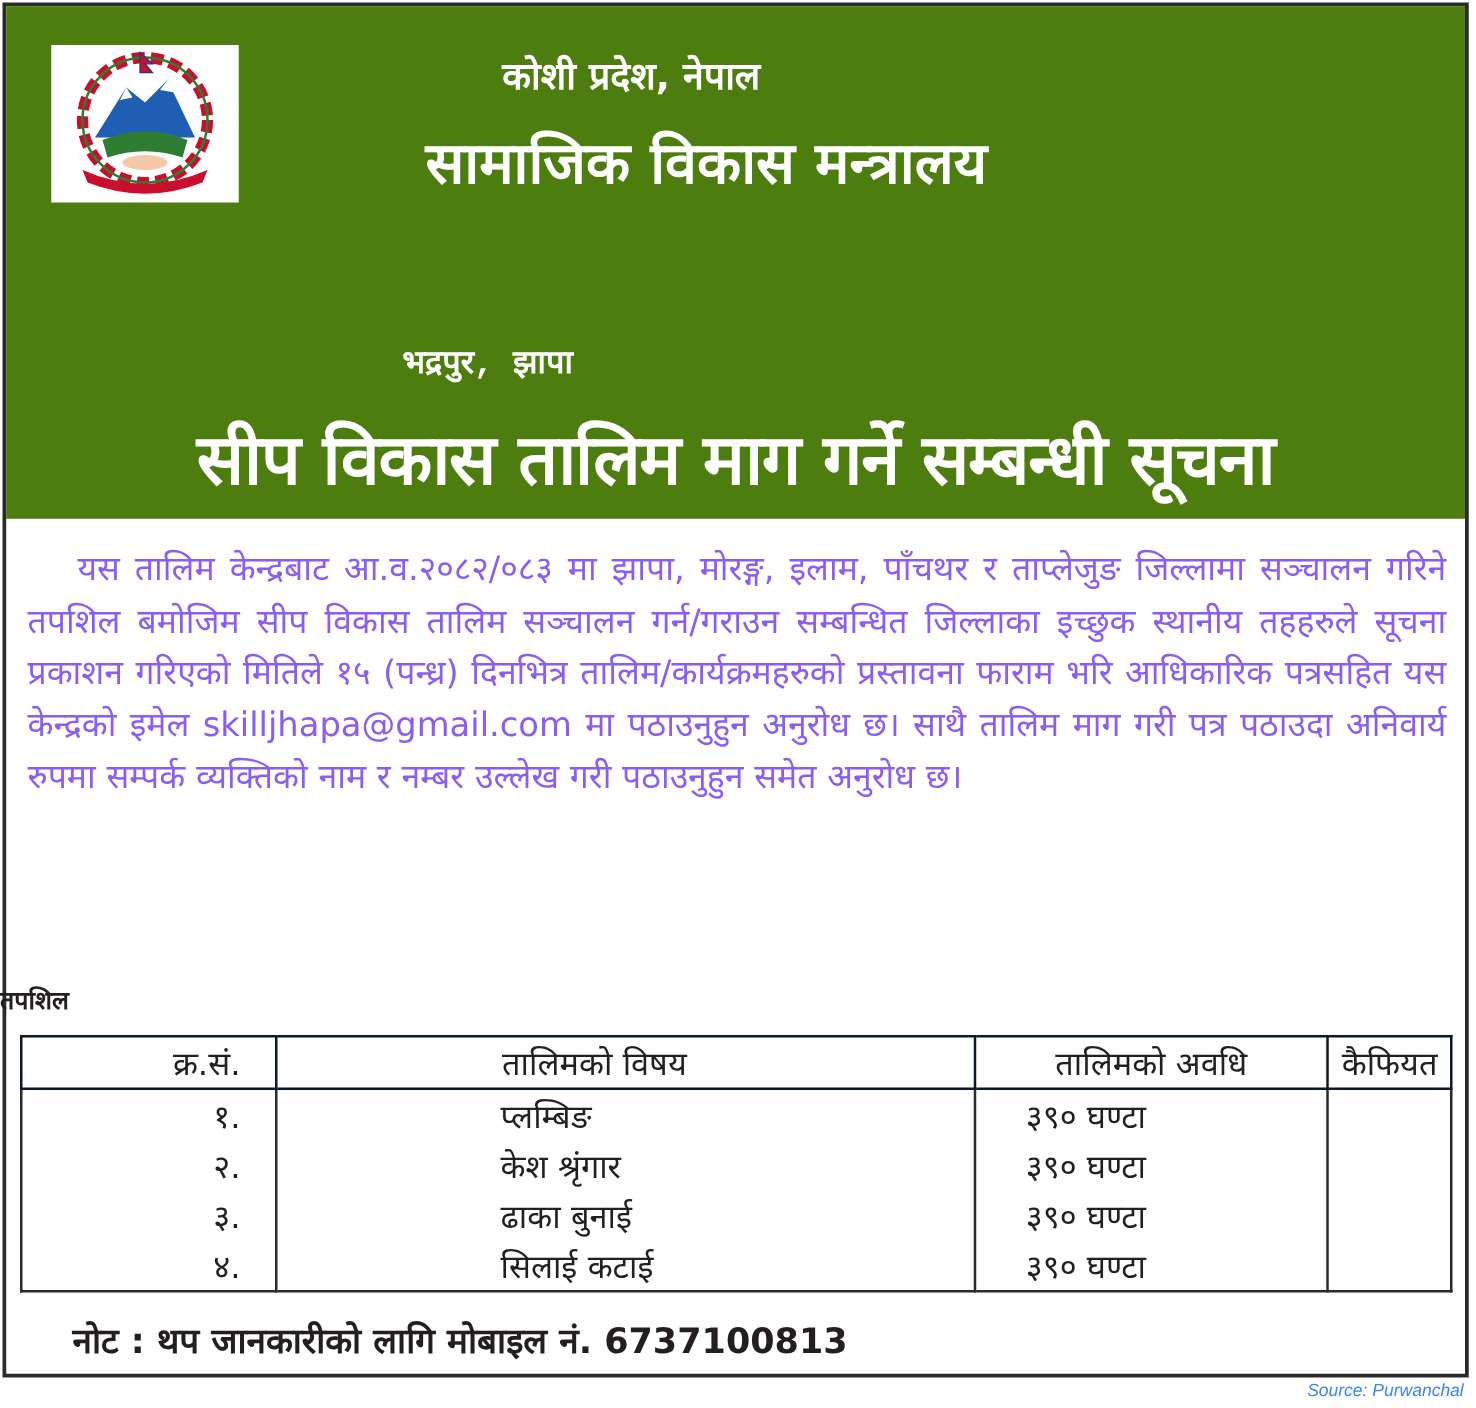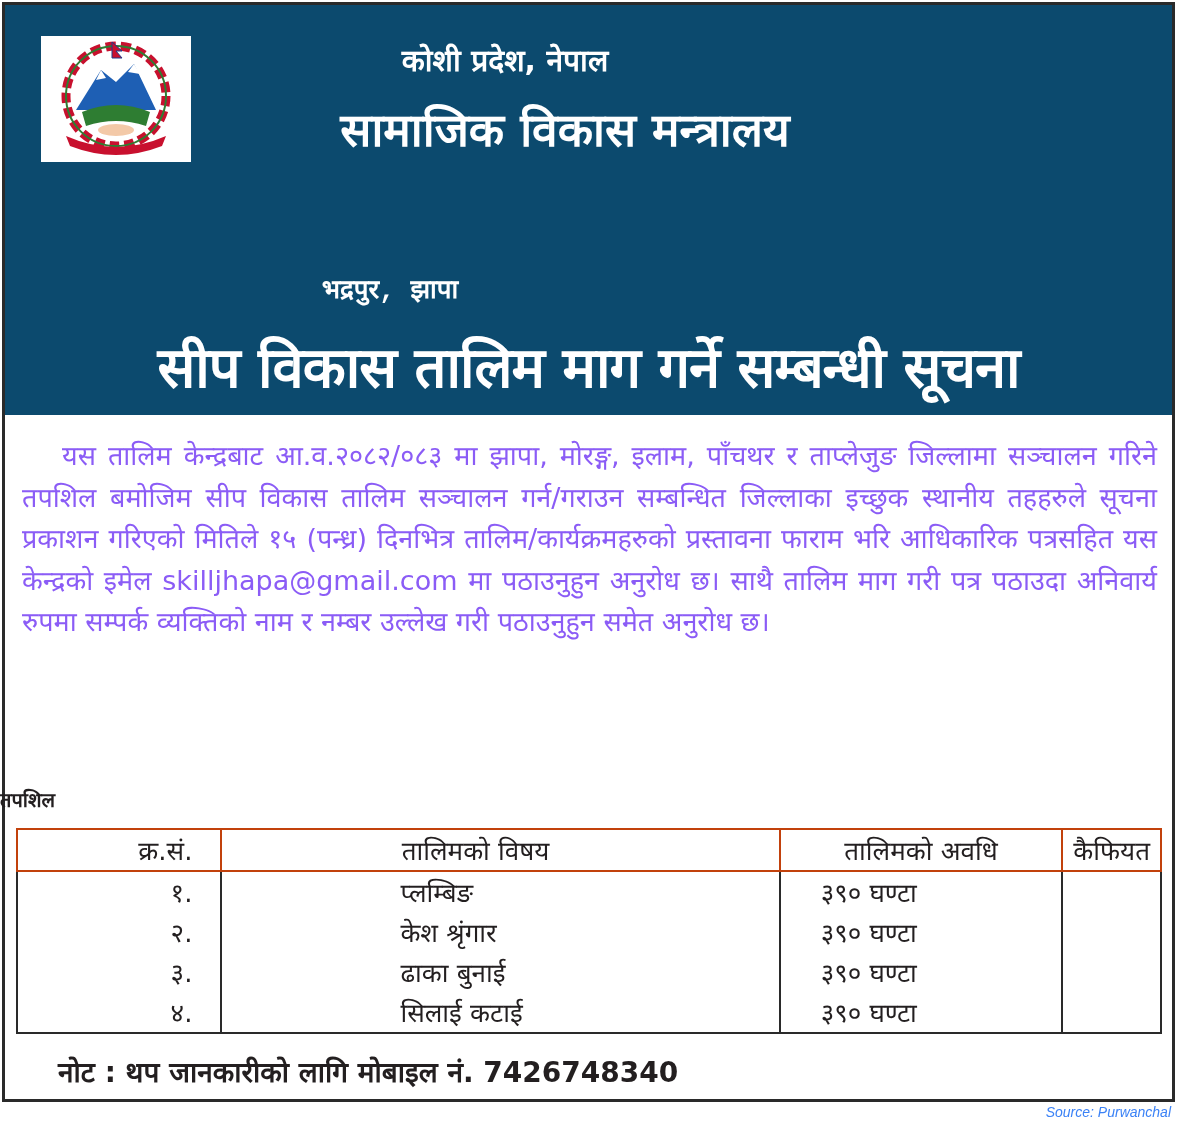--- a/index.html
+++ b/index.html
@@ -1,38 +1,38 @@
 <!DOCTYPE html>
 <html><head>
   <meta charset="utf-8">
   <style>
     html, body { margin: 0; padding: 0; background: #ffffff; }
     body { width: 1181px; height: 1126px; position: relative; overflow: hidden;
       font-family: "DejaVu Sans", "Liberation Sans", sans-serif; color: #1a1a1a; }
     .frame { position: absolute; left: 2px; top: 2px; width: 1173px; height: 1100px;
       border: 3px solid #2a2a2a; box-sizing: border-box; background: #fff; }
     .header { position: absolute; left: 0; top: 0; width: 100%; height: 410px;
-      background: #0c4a6e; }
+      background: #4d7c0f; }
     .emblem { position: absolute; left: 36px; top: 31px; width: 150px; height: 126px;
       background: #ffffff; display: flex; align-items: center; justify-content: center; }
     .h-line { position: absolute; left: 0; width: 100%; text-align: center; color: #ffffff;
       font-weight: bold; white-space: nowrap; }
     .h-province { top: 34px; font-size: 30px; left: 180px; width: 640px; }
     .h-ministry { top: 92px; font-size: 46px; left: 180px; width: 760px; }
     .h-center { top: 178px; font-size: 56px; letter-spacing: -1px; }
     .h-location { top: 265px; font-size: 26px; left: 0; width: 770px; font-family: Liberation Mono, monospace; }
     .h-notice { top: 322px; font-size: 56px; letter-spacing: -1px; }
     .body-text { position: absolute; left: 22px; top: 435px; width: 1135px;
       font-size: 27px; line-height: 41.5px; text-align: justify; color: #8b5cf6; }
     .body-text .indent { display: inline-block; width: 40px; }
     .schedule-title { position: absolute; left: 0; width: 100%; top: 786px; 
       font-size: 20px; font-weight: bold; color: #231f20; }
     table.schedule { position: absolute; left: 16px; top: 828px; width: 1146px;
       border-collapse: collapse; font-size: 26px; color: #231f20; }
-    table.schedule th { border: 2px solid #c2410c; font-weight: normal; height: 40px; padding: 0 10px; }
+    table.schedule th { border: 2px solid #0f172a; font-weight: normal; height: 40px; padding: 0 10px; }
     table.schedule td { border-left: 2px solid #2a2a2a; border-right: 2px solid #2a2a2a; height: 40px; padding: 0 10px; }
     table.schedule tbody tr:last-child td { border-bottom: 2px solid #2a2a2a; }
     .c-sn { width: 180px; text-align: right; }
     .c-sn-h { text-align: right; padding-right: 28px !important; }
     .c-subj { width: 410px; text-align: left; padding-left: 178px !important; }
     .c-subj-h { text-align: center; padding-right: 60px !important; }
     .c-dur { width: 255px; text-align: left; padding-left: 40px !important; }
     .c-dur-h { text-align: center; }
     .c-rem { text-align: center; }
     .footer-note { position: absolute; left: 58px; top: 1052px; font-size: 28px; font-weight: bold; color: #231f20; white-space: nowrap; }
@@ -98,14 +98,14 @@
     </tr>
     <tr>
       <td class="c-sn" style="padding-right:28px">४.</td>
       <td class="c-subj">सिलाई कटाई</td>
       <td class="c-dur">३९० घण्टा</td>
       <td class="c-rem"></td>
     </tr>
   </tbody>
 </table>
 
-<div class="footer-note">नोट : थप जानकारीको लागि मोबाइल नं. 7426748340</div>
+<div class="footer-note">नोट : थप जानकारीको लागि मोबाइल नं. 6737100813</div>
 <div class="source">Source: Purwanchal</div>
 
 </body></html>

